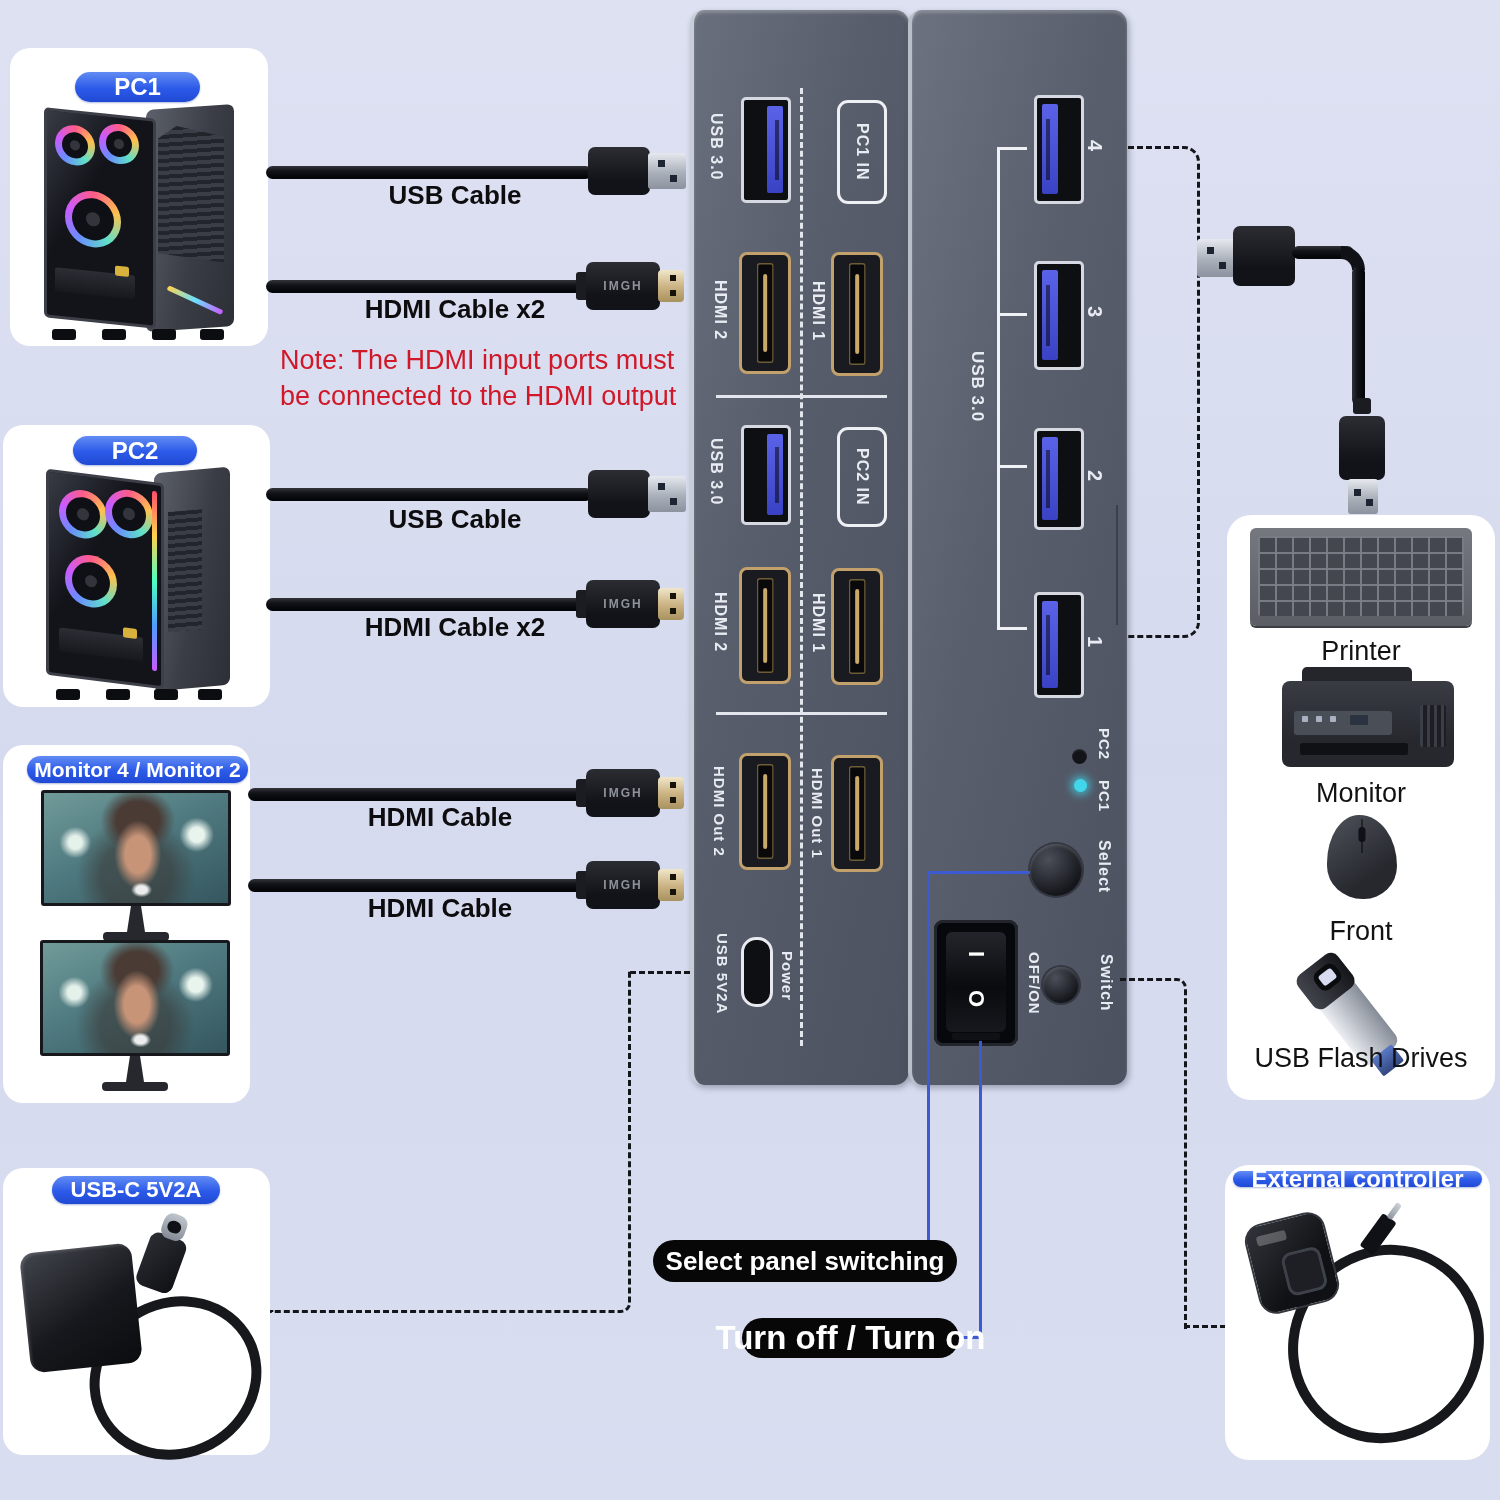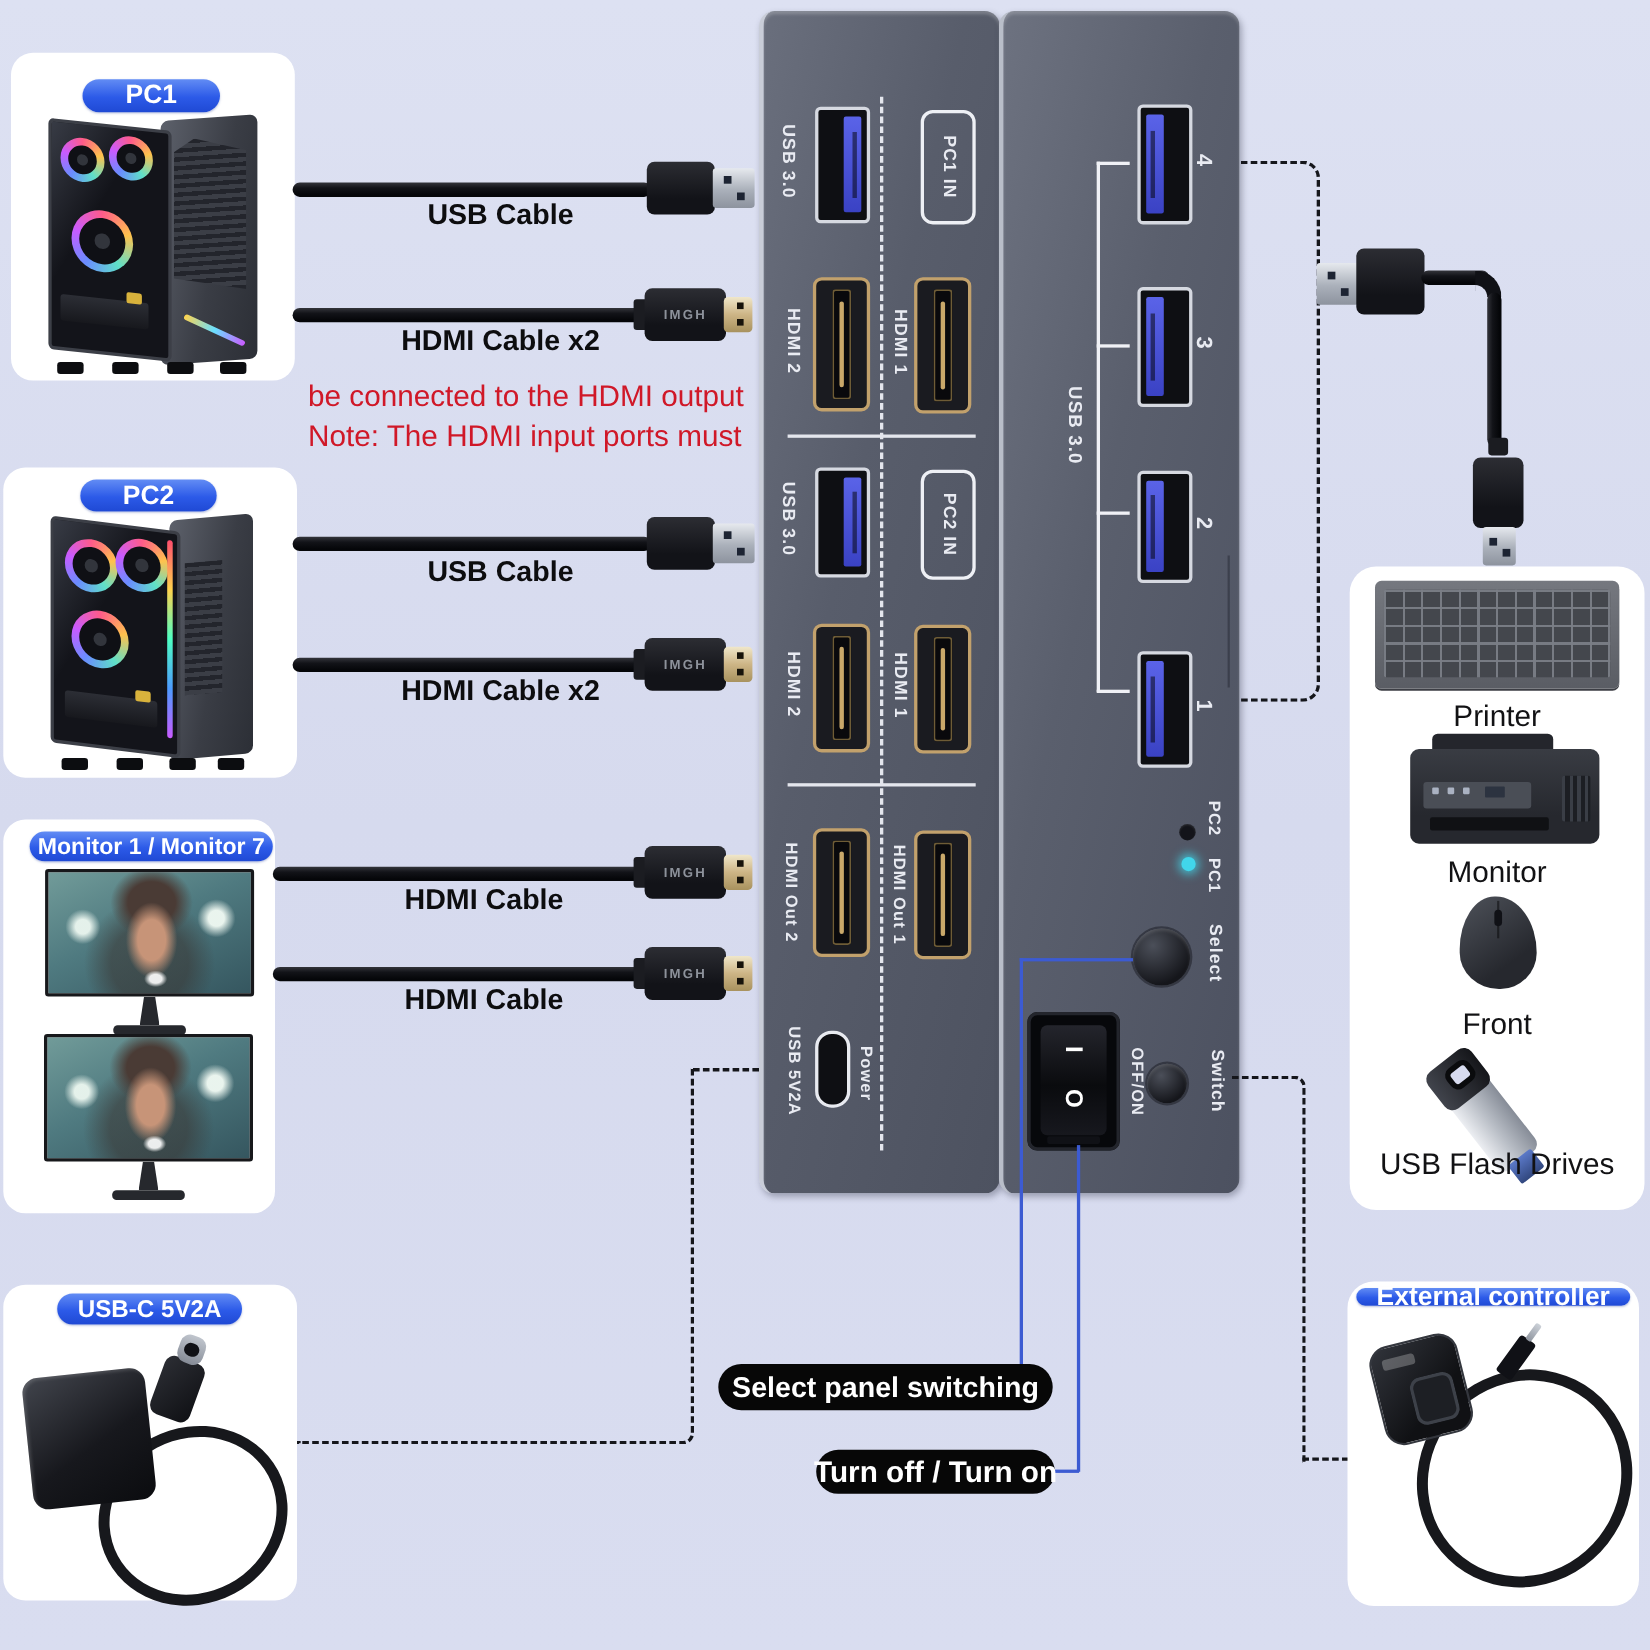--- a/index.html
+++ b/index.html
@@ -205,21 +205,21 @@
     <div class="t-feet">
       <span style="left:14px;"></span>
         <span style="left:64px;"></span>
         <span style="left:112px;"></span>
         <span style="left:156px;"></span>
     </div>
   </div>
 
   <div class="card" style="left:3px;top:745px;width:247px;height:358px;"></div>
   <div class="pill-blue" style="left:27px;top:756px;width:221px;height:27px;font-size:21px;">
-      <span>Monitor 1 / Monitor 7</span>
+      <span>Monitor 4 / Monitor 2</span>
     </div>
   <div class="abs" style="left:41px;top:790px;width:190px;">
     <div class="m-screen"></div>
     <div class="m-post"></div>
     <div class="m-base"></div>
   </div>
   <div class="abs" style="left:40px;top:940px;width:190px;">
     <div class="m-screen"></div>
     <div class="m-post"></div>
     <div class="m-base"></div>
@@ -259,22 +259,22 @@
     <div class="gold" style="left:72px;top:8px;width:26px;height:32px;">
         <span class="pin" style="left:12px;top:5px;"></span>
         <span class="pin" style="left:12px;top:20px;"></span>
       </div>
   </div>
   <div class="cable-label" style="left:340px;top:294px;width:230px;height:30px;">
       <span>HDMI Cable x2</span>
     </div>
 
   <div class="note" style="left:280px;top:342px;">
+    <div>Note: The HDMI input ports must</div>
     <div>be connected to the HDMI output</div>
-    <div>Note: The HDMI input ports must</div>
   </div>
 
   <div class="cable" style="left:266px;top:488px;width:326px;"></div>
   <div class="conn" style="left:588px;top:470px;">
     <div class="body" style="left:0;top:0;width:62px;height:48px;"></div>
     <div class="metal" style="left:60px;top:6px;width:38px;height:36px;">
         <span class="pin" style="left:10px;top:7px;"></span>
         <span class="pin" style="left:22px;top:22px;"></span>
       </div>
   </div>
@@ -402,21 +402,21 @@
   </div>
 
   <div class="blue-line" style="left:927px;top:871px;width:103px;height:2.5px;"></div>
   <div class="blue-line" style="left:927px;top:871px;width:2.5px;height:371px;"></div>
   <div class="blue-line" style="left:979px;top:1041px;width:2.5px;height:297px;"></div>
   <div class="blue-line" style="left:958px;top:1336px;width:23px;height:2.5px;"></div>
 
   <div class="pill-black" style="left:653px;top:1240px;width:304px;height:42px;font-size:26px;">
       <span>Select panel switching</span>
     </div>
-  <div class="pill-black" style="left:742px;top:1318px;width:217px;height:40px;font-size:27px;">
+  <div class="pill-black" style="left:742px;top:1318px;width:217px;height:40px;font-size:33px;">
       <span>Turn off / Turn on</span>
     </div>
 
   <div class="dash" style="left:270px;top:971px;width:358px;height:339px;border-right:3.5px dashed #15161b;border-bottom:3.5px dashed #15161b;border-bottom-right-radius:10px;"></div>
   <div class="dash" style="left:630px;top:971px;width:60px;height:3px;border-top:3.5px dashed #15161b;"></div>
 
   <div class="dash" style="left:1128px;top:146px;width:69px;height:486px;border-top:3.5px dashed #15161b;border-right:3.5px dashed #15161b;border-bottom:3.5px dashed #15161b;border-top-right-radius:16px;border-bottom-right-radius:16px;"></div>
 
   <div class="dash" style="left:1120px;top:978px;width:64px;height:349px;border-top:3.5px dashed #15161b;border-right:3.5px dashed #15161b;border-top-right-radius:10px;"></div>
   <div class="dash" style="left:1184px;top:1325px;width:42px;height:3px;border-top:3.5px dashed #15161b;"></div>

